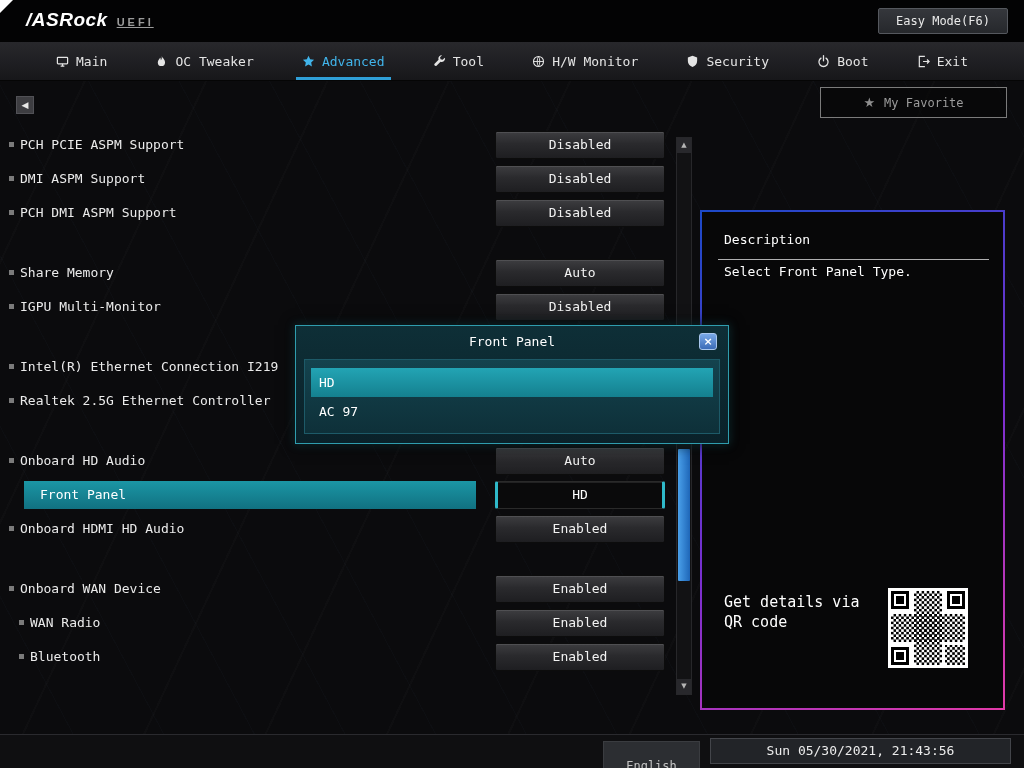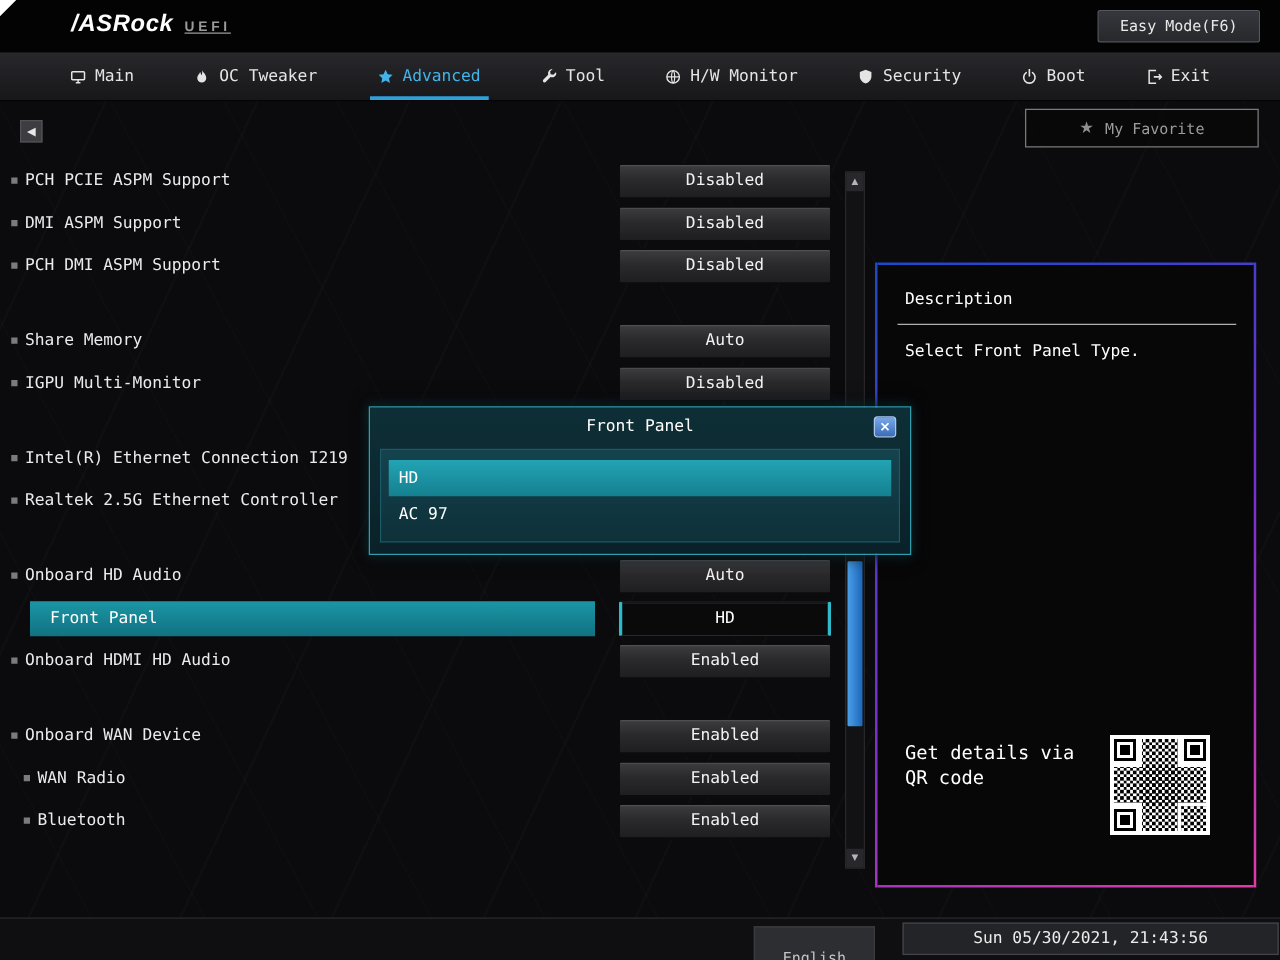--- a/index.html
+++ b/index.html
@@ -8,21 +8,21 @@
   .screen::before{content:"";position:absolute;inset:0;pointer-events:none;z-index:1;
     background:
       repeating-linear-gradient(115deg, rgba(255,255,255,0.015) 0 2px, transparent 2px 110px),
       repeating-linear-gradient(62deg, rgba(120,180,255,0.02) 0 1px, transparent 1px 80px);}
   .corner{position:absolute;top:0;left:0;width:0;height:0;z-index:40;
           border-top:13px solid #fff;border-right:13px solid transparent;}
 
   
   .topbar{position:absolute;top:0;left:0;right:0;height:42px;background:#030304;z-index:10;}
   .logo{position:absolute;left:26px;top:9px;display:flex;align-items:baseline;}
-  .logo-main{font:italic 700 19px "Liberation Sans",sans-serif;color:#ffffff;letter-spacing:.5px;margin-left:31px;}
+  .logo-main{font:italic 700 19px "Liberation Sans",sans-serif;color:#ffffff;letter-spacing:.5px;}
   .logo-sub{font:700 11px "Liberation Sans",sans-serif;color:#9b9b9b;letter-spacing:3px;margin-left:9px;text-decoration:underline;}
   .easy-mode{position:absolute;right:16px;top:8px;width:130px;height:26px;
              background:linear-gradient(180deg,#35373c,#26282c);border:1px solid #55585e;border-radius:2px;
              color:#e9e9e9;font:12px "DejaVu Sans Mono",monospace;cursor:pointer;}
 
   
   .navbar{position:absolute;top:42px;left:0;right:0;height:38px;z-index:10;
           background:linear-gradient(180deg,#28282c,#17171a);border-bottom:1px solid #050505;
           display:flex;justify-content:space-between;align-items:stretch;padding:0 56px;}
   .tab{position:relative;display:flex;align-items:center;gap:7px;color:#e4e4e4;font-size:13px;
@@ -70,21 +70,21 @@
   .scroll-down{bottom:0;}
   .scroll-thumb{position:absolute;left:1px;right:1px;top:311px;height:132px;cursor:grab;
                 background:linear-gradient(90deg,#4aa0ea,#1e66b8);border-radius:1px;}
 
   
   .desc-panel{position:absolute;left:700px;top:210px;width:305px;height:500px;box-sizing:border-box;z-index:8;
               background:#070708;border:2px solid transparent;
               border-image:linear-gradient(150deg,#1c49c8 0%,#7a2fd0 55%,#e23aa8 100%) 1;}
   .desc-title{position:absolute;left:22px;top:20px;font-size:13px;color:#ffffff;}
   .desc-divider{position:absolute;left:16px;right:14px;top:47px;height:1px;background:rgba(232,232,232,.75);}
-  .desc-body{position:absolute;left:22px;top:62px;font-size:13px;color:#ffffff;}
+  .desc-body{position:absolute;left:22px;top:52px;font-size:13px;color:#ffffff;}
   .qr-caption{position:absolute;left:22px;top:380px;width:160px;font-size:15px;line-height:20px;color:#ffffff;}
   .qr-box{position:absolute;left:186px;top:376px;width:80px;height:80px;background:#ffffff;
           display:flex;align-items:center;justify-content:center;}
 
   
   .modal{position:absolute;left:295px;top:325px;width:434px;height:119px;box-sizing:border-box;z-index:30;
          background:linear-gradient(180deg,#0e2f37,#0a2129);border:1px solid #2f9dae;
          box-shadow:0 0 14px rgba(0,0,0,.85), 0 0 9px rgba(47,157,174,.4);}
   .modal-title{position:absolute;top:8px;left:0;right:0;text-align:center;font-size:13px;color:#ffffff;}
   .modal-close{position:absolute;top:7px;right:11px;width:18px;height:17px;padding:0;cursor:pointer;
@@ -95,21 +95,21 @@
   .option{height:29px;line-height:29px;padding-left:8px;font-size:13px;color:#ffffff;cursor:pointer;}
   .option.selected{background:linear-gradient(180deg,#23a4b4,#14808f);}
 
   
   .bottombar{position:absolute;left:0;right:0;bottom:0;height:33px;background:#0f0f11;
              border-top:1px solid #2a2a2e;z-index:10;}
   .lang-btn{position:absolute;left:603px;top:6px;width:97px;height:22px;padding:17px;cursor:pointer;
             background:#2c2e32;border:1px solid #3a3c40;color:#c4c4c4;font:12px "DejaVu Sans Mono",monospace;}
   .datetime{position:absolute;left:710px;top:3px;width:301px;height:26px;box-sizing:border-box;
             background:#222428;border:1px solid #43454a;color:#ececec;font-size:13px;line-height:24px;
-            text-align:center;margin-left:12px;}
+            text-align:center;}
 </style>
 </head>
 <body>
 
 <div class="screen">
   <div class="corner"></div>
 
   <header class="topbar">
     <div class="logo">
       <span class="logo-main">/ASRock</span>

